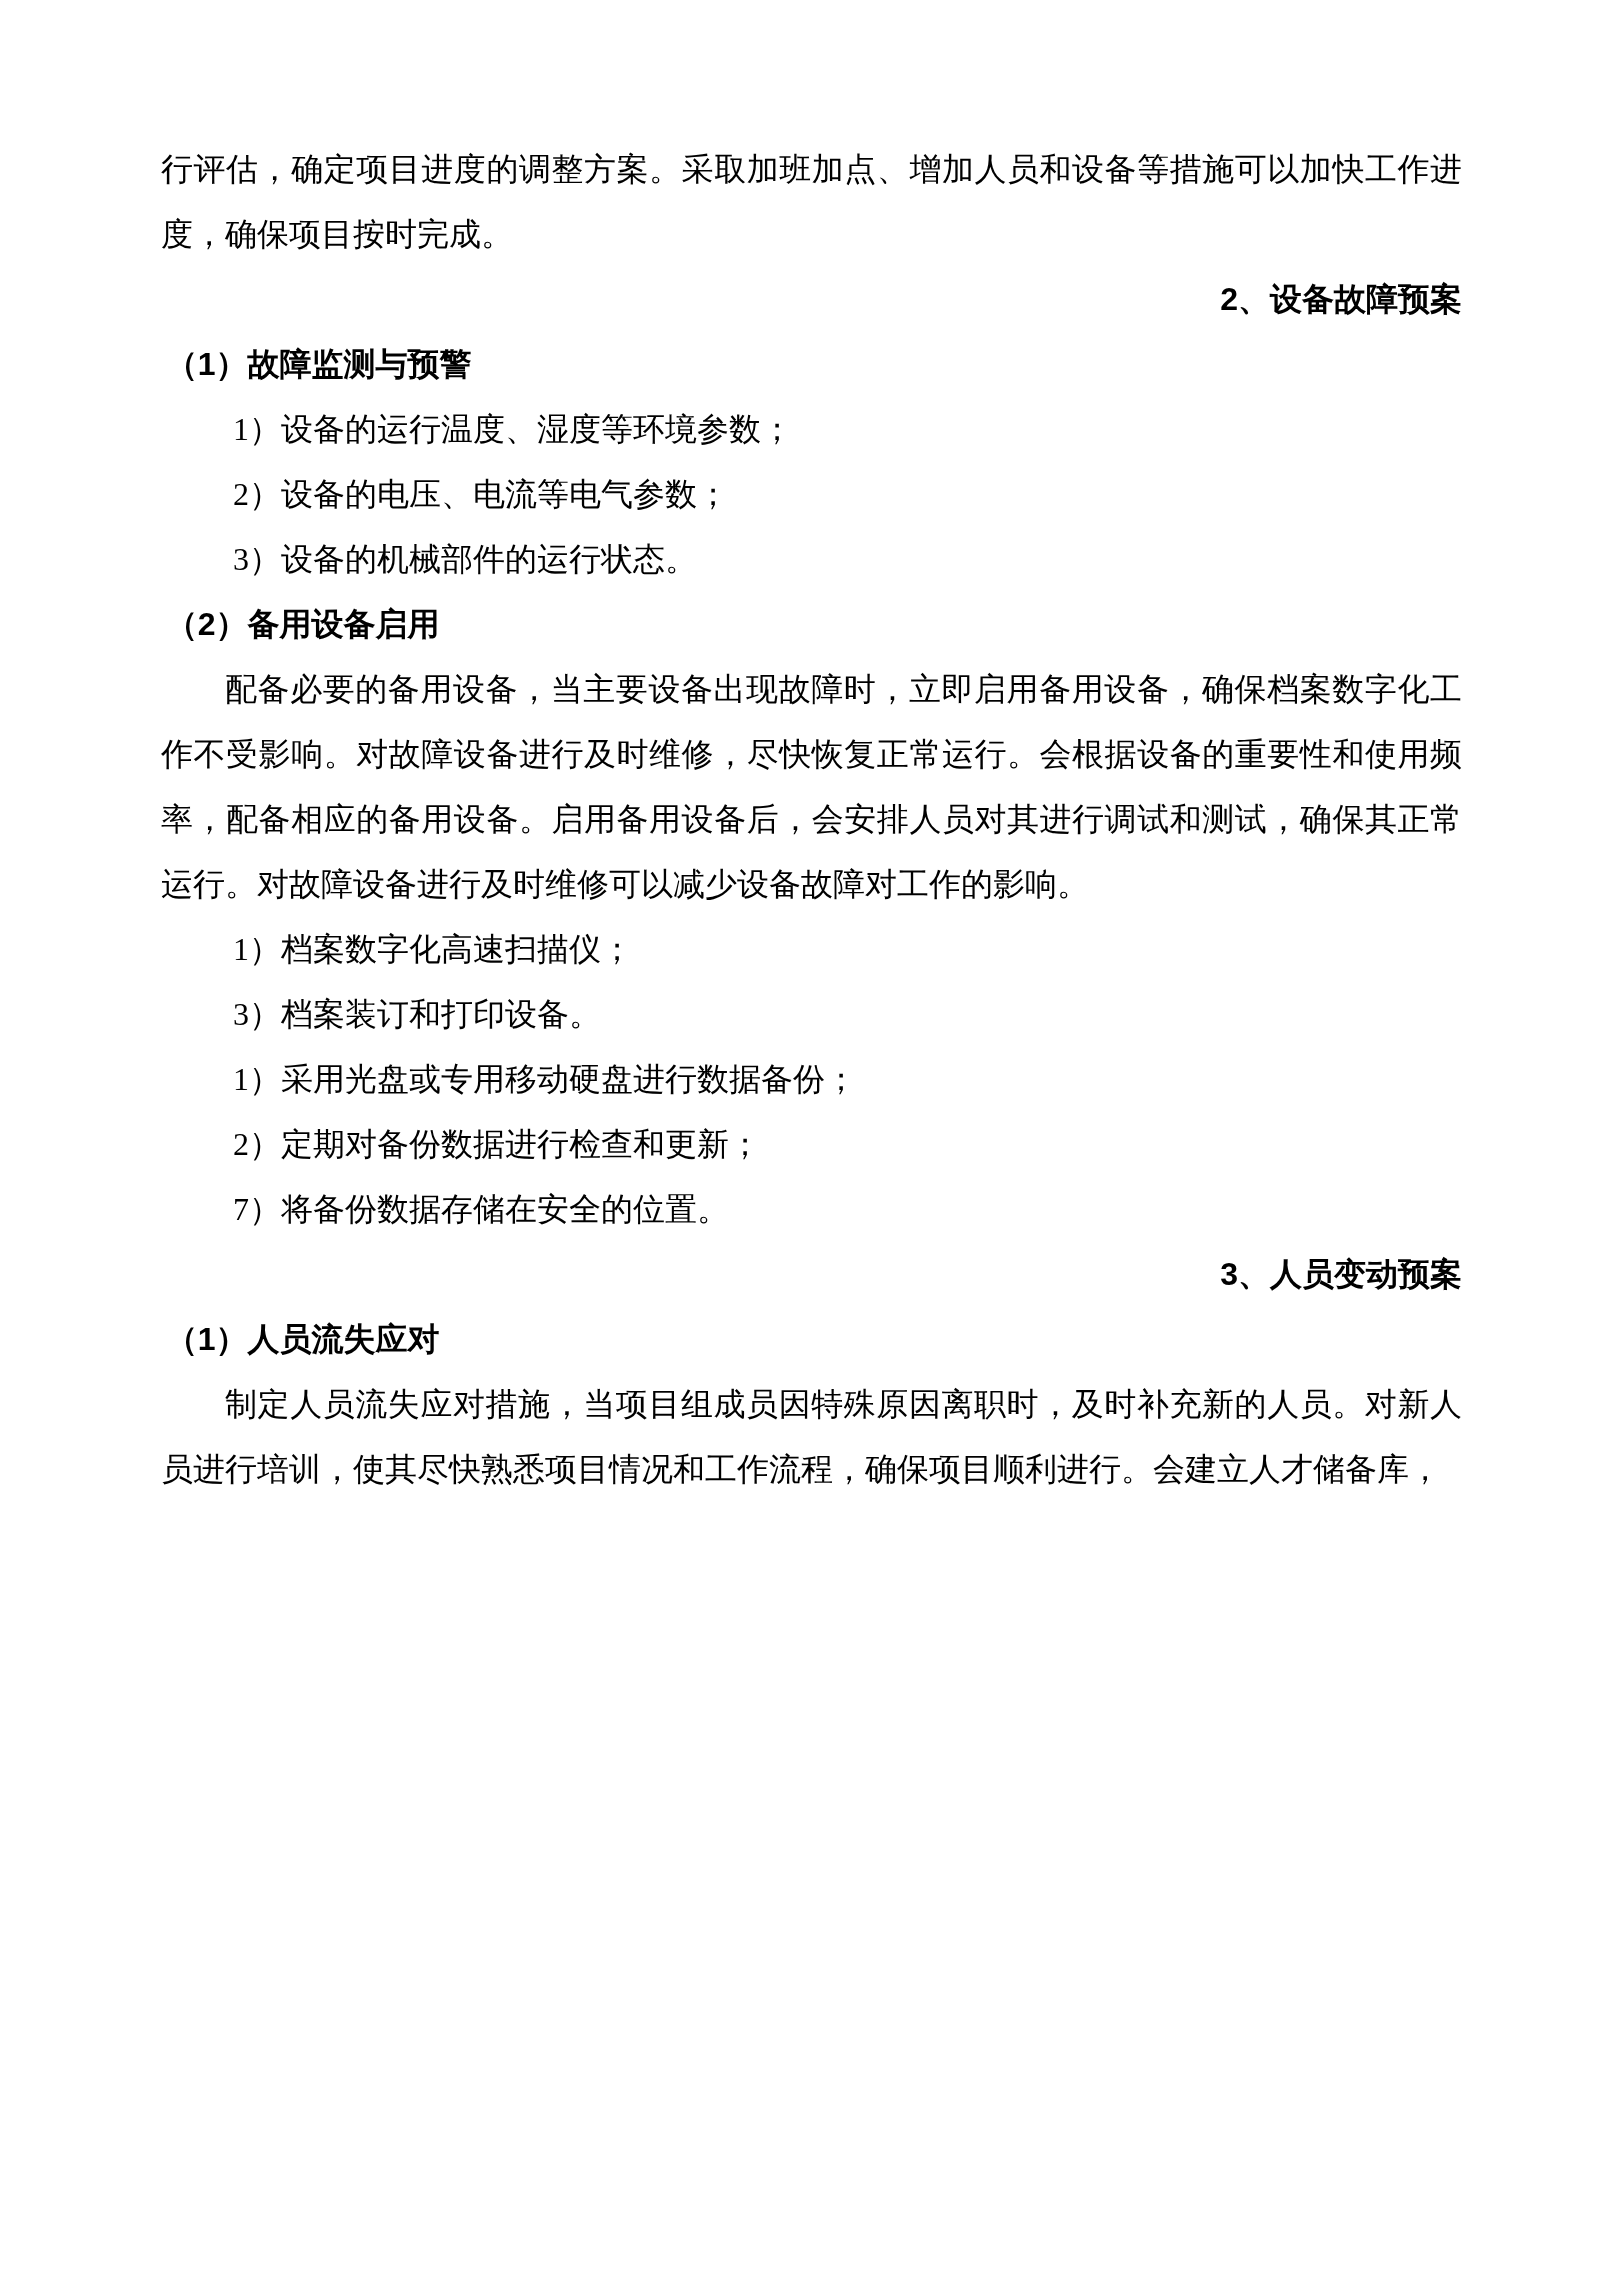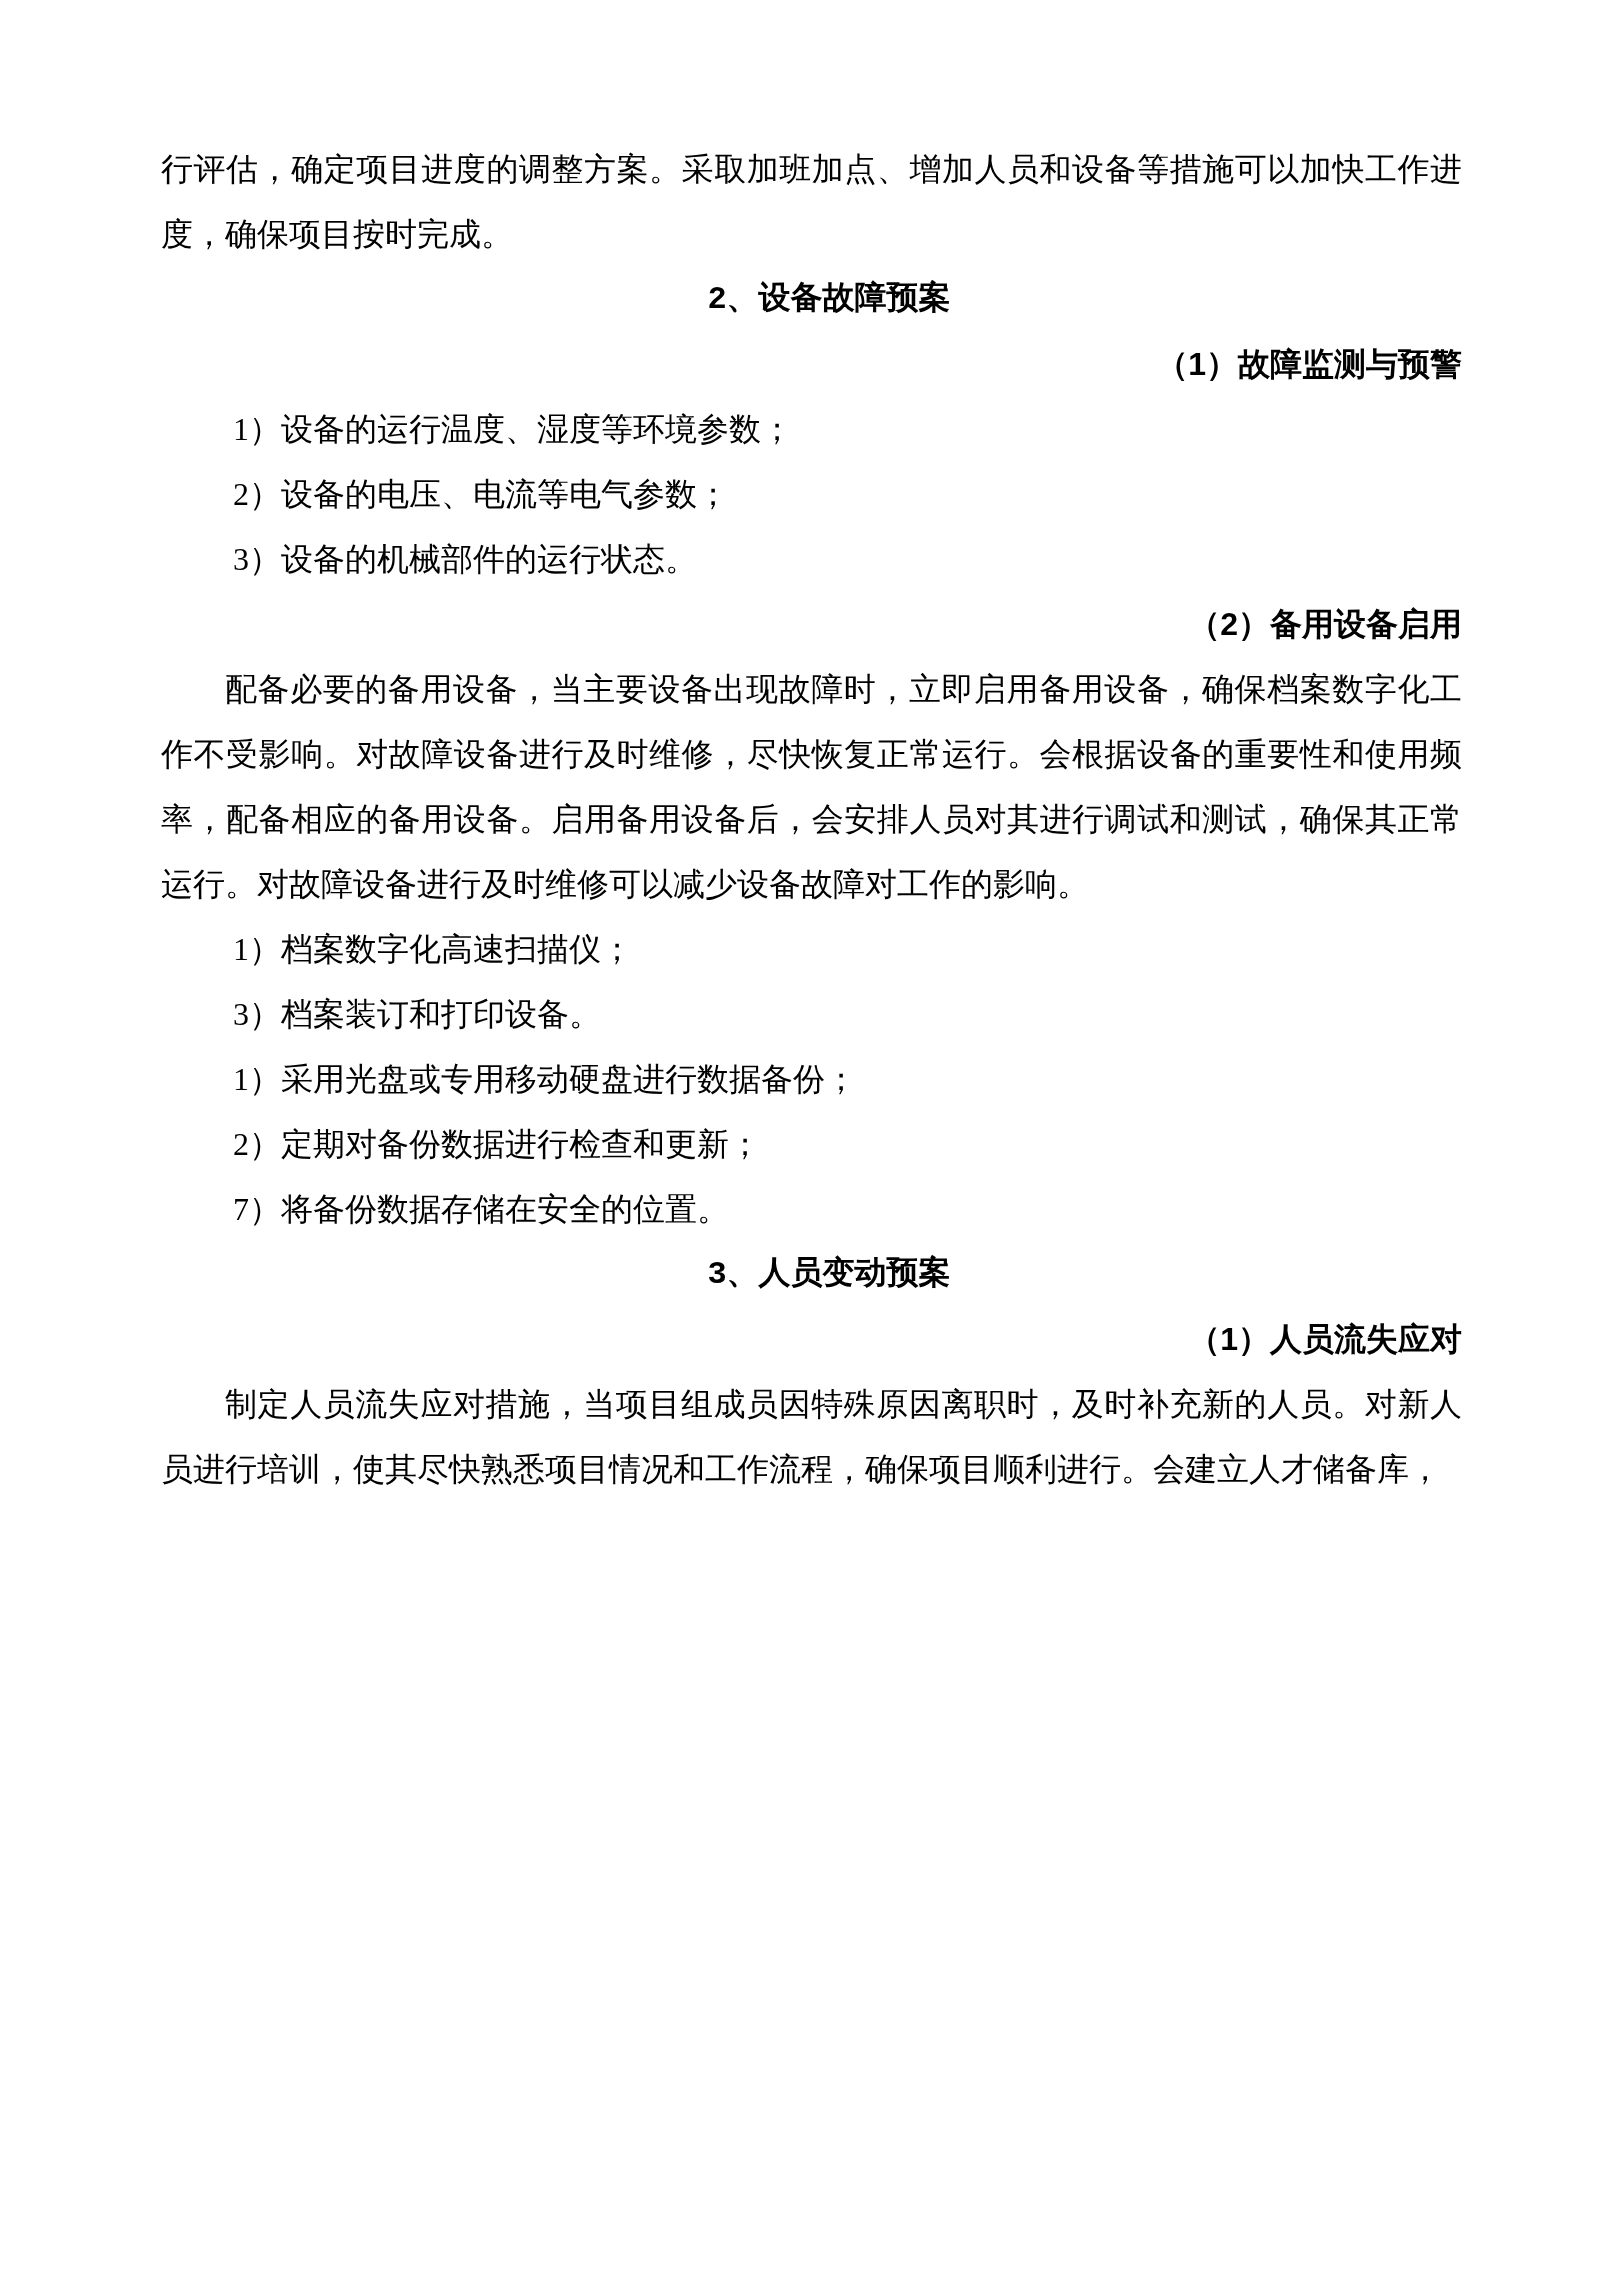--- a/index.html
+++ b/index.html
@@ -27,30 +27,30 @@
     font-size: 32px;
     text-align: justify;
   }
   .para {
     text-indent: 2em;
   }
   .para-cont {
     text-indent: 0;
   }
   .heading {
-    font-family: Liberation Mono, monospace;
+    font-family: Liberation Sans, sans-serif;
     font-weight: bold;
-    text-align: center;
+    text-align: right;
     text-indent: 0;
     margin-left: 35px;
   }
   .subheading {
     font-family: "Liberation Sans", "DejaVu Sans", sans-serif;
     font-weight: bold;
-    text-align: right;
+    text-align: left;
     text-indent: 0.15em;
   }
   .list-item {
     text-indent: 2.25em;
     text-align: justify;
   }
 </style>
 </head>
 <body>
 

